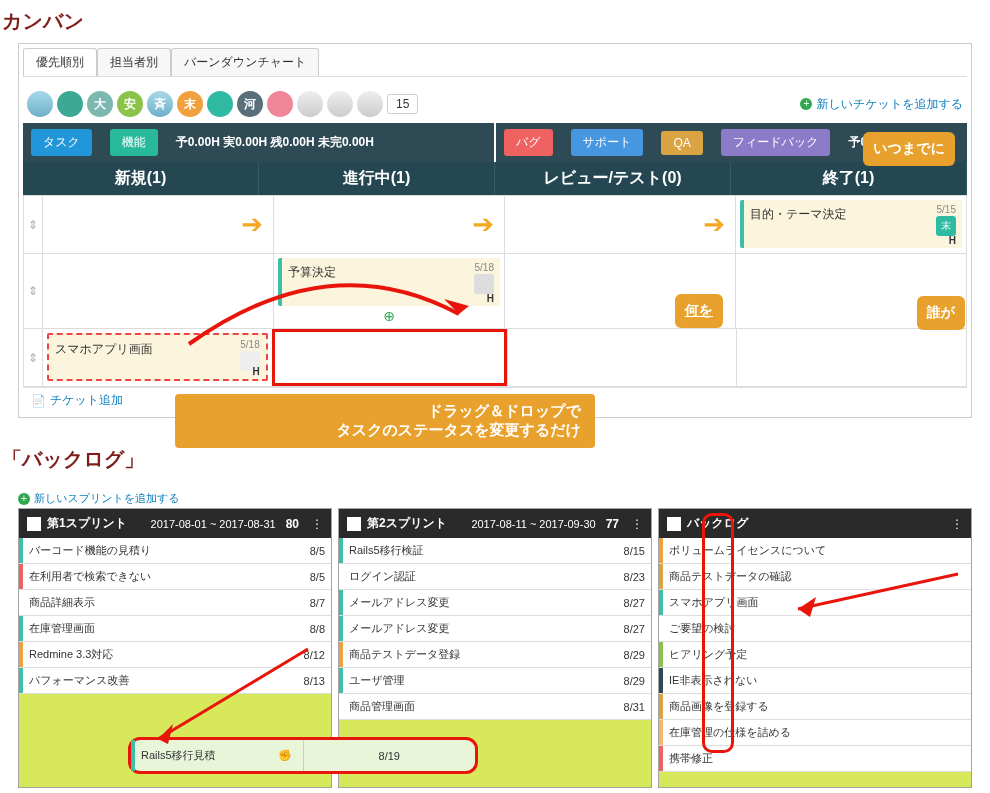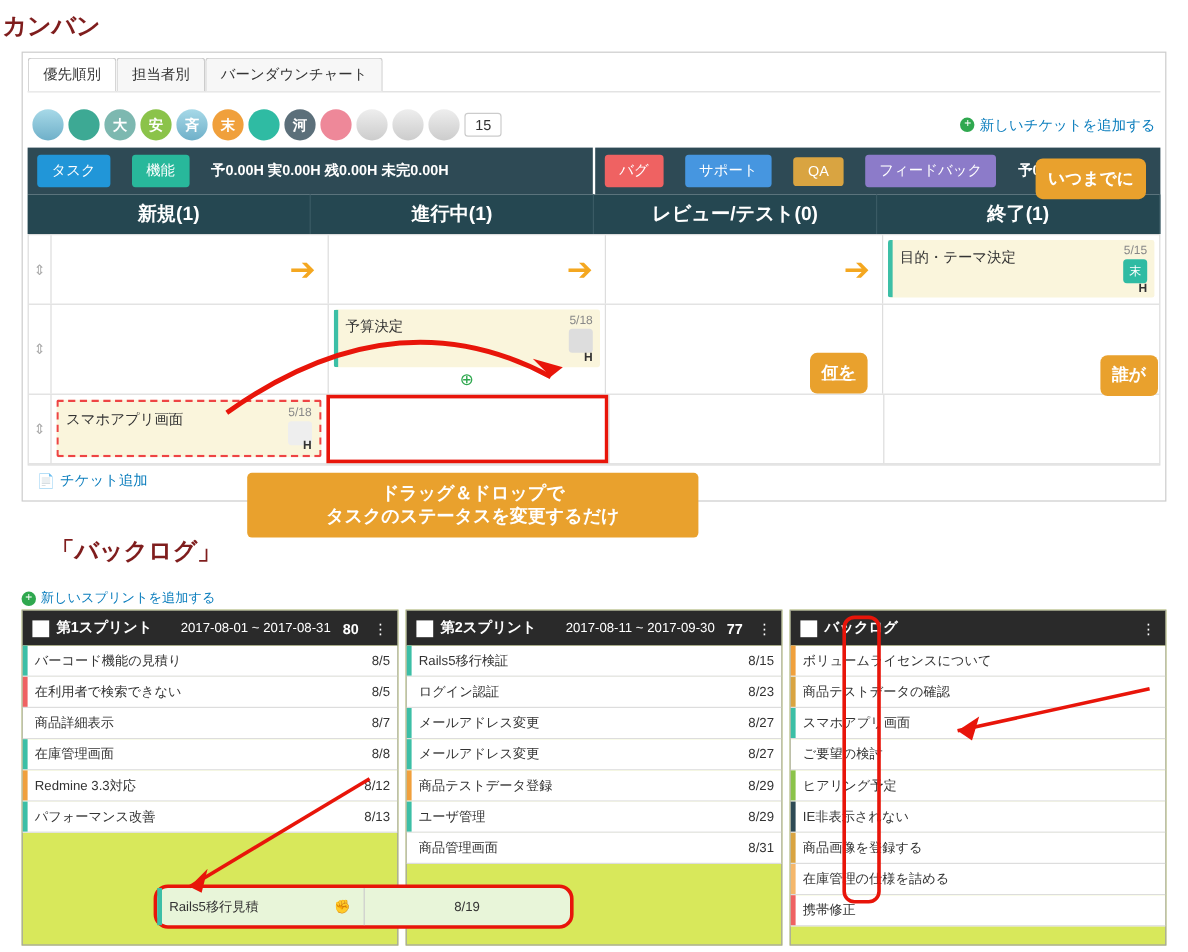--- a/index.html
+++ b/index.html
@@ -186,32 +186,32 @@
   </div>
 
   <div class="ticket-add-link">
     <span>📄</span>
     <span>チケット追加</span>
   </div>
 
   <div class="callout small" style="top:88px; right:16px;">いつまでに</div>
   <div class="callout small" style="top:250px; right:248px;text-decoration:underline;">何を</div>
   <div class="callout small" style="top:252px; right:6px;">誰が</div>
-  <div class="callout" style="top:350px; left:187px; width:376px;">
+  <div class="callout" style="top:350px; left:156px; width:420px;text-align:right;">
     <div>ドラッグ＆ドロップで</div>
     <div>タスクのステータスを変更するだけ</div>
   </div>
 
   <svg class="arrow" style="top:220px; left:150px; width:320px; height:100px;">
     <path d="M 20 80 Q 160 -20 290 50" stroke="#e8150a" stroke-width="4" fill="none"></path>
     <polygon points="290,50 275,35 300,42" fill="#e8150a"></polygon>
   </svg>
 </div>
 
-<div class="section-title" style="margin-top:20px;margin-left:40px;">「バックログ」</div>
+<div class="section-title" style="margin-top:20px;">「バックログ」</div>
 
 <div class="backlog-wrapper overlay">
   <div class="add-sprint">
     <span class="plus-circle">+</span>
     <span>新しいスプリントを追加する</span>
   </div>
 
   <div class="sprint-cols" id="sprint-cols">
       <div class="sprint">
         <div class="sprint-head">

